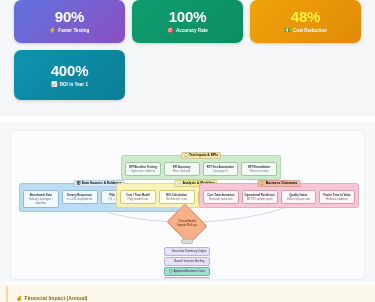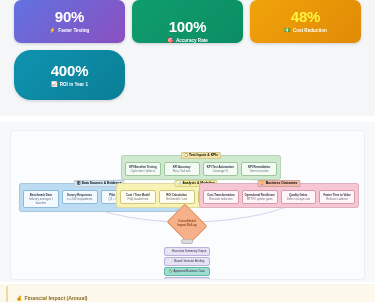--- a/index.html
+++ b/index.html
@@ -24,21 +24,21 @@
   .kpi-card {
     width: 111px; height: 43px;
     border-radius: 7px;
     display: flex; flex-direction: column;
     align-items: center; justify-content: center;
     color: #ffffff;
     box-shadow: 0 1px 3px rgba(20,20,40,.18);
     overflow: hidden;
     position: relative;
   }
-  .kpi-card.tall { height: 50px; border-radius: 17px; }
+  .kpi-card.tall { height: 50px; }
   .kpi-value {
     font-size: 15px; font-weight: bold; line-height: 1.05;
     letter-spacing: -.2px;
   }
   .kpi-label {
     display: flex; align-items: center; gap: 2px;
     font-size: 4.6px; font-weight: bold; margin-top: 3px;
     white-space: nowrap;
   }
   .kpi-label .em { font-size: 5.4px; line-height: 1; }
@@ -151,21 +151,21 @@
     <div class="kpi-grid">
 
       <div class="kpi-card" id="c0" style="background: linear-gradient(135deg, rgb(97, 114, 224) 0%, rgb(139, 79, 192) 100%);">
         <div class="kpi-value">90%</div>
         <div class="kpi-label">
           <span class="em">⚡</span>
           <span>Faster Testing</span>
         </div>
       </div>
 
-      <div class="kpi-card" id="c1" style="background: linear-gradient(135deg, rgb(15, 157, 110) 0%, rgb(12, 141, 99) 100%); justify-content: flex-end;">
+      <div class="kpi-card" id="c1" style="background: linear-gradient(135deg, rgb(15, 157, 110) 0%, rgb(12, 141, 99) 100%);">
         <div class="kpi-value">100%</div>
         <div class="kpi-label">
           <span class="em">🎯</span>
           <span>Accuracy Rate</span>
         </div>
       </div>
 
       <div class="kpi-card" id="c2" style="background: linear-gradient(135deg, rgb(240, 163, 10) 0%, rgb(225, 138, 6) 100%);">
         <div class="kpi-value" id="v2" style="color: rgb(253, 244, 63);">48%</div>
         <div class="kpi-label">

